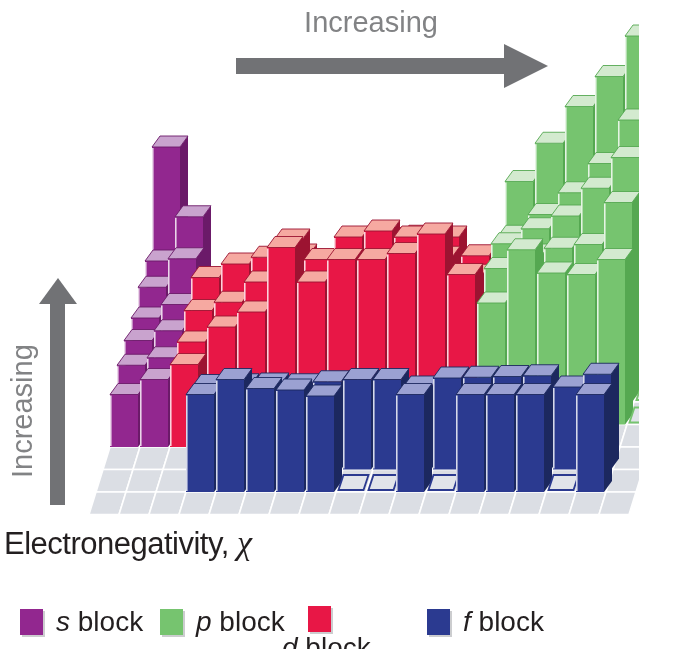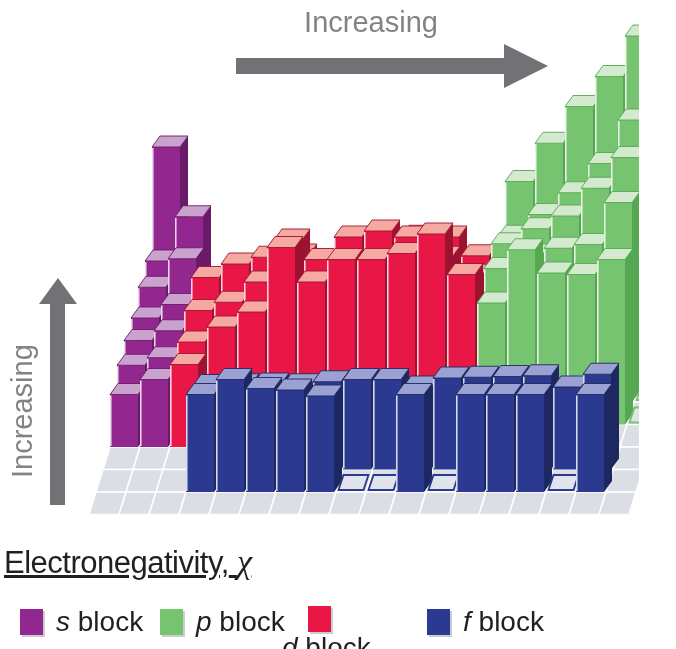--- a/index.html
+++ b/index.html
@@ -10,21 +10,21 @@
   .inc-top{left:236px;top:6px;width:270px;text-align:center;}
   .inc-left{left:6px;top:478px;transform:rotate(-90deg);transform-origin:0 0;white-space:nowrap;}
   .shaft-h{position:absolute;left:236px;top:58px;width:268px;height:16px;background:var(--arrow);}
   .head-right{position:absolute;left:504px;top:44px;width:0;height:0;
               border-top:22px solid transparent;border-bottom:22px solid transparent;
               border-left:44px solid var(--arrow);}
   .shaft-v{position:absolute;left:50px;top:300px;width:15px;height:205px;background:var(--arrow);}
   .head-up{position:absolute;left:39px;top:278px;width:0;height:0;
            border-left:19px solid transparent;border-right:19px solid transparent;
            border-bottom:26px solid var(--arrow);}
-  .title{position:absolute;left:4px;top:543px;font-size:31px;color:var(--title);letter-spacing:-0.5px;text-decoration:underline;}
+  .title{position:absolute;left:4px;top:524px;font-size:31px;color:var(--title);letter-spacing:-0.5px;}
   .title .chi{font-family:"Liberation Serif",serif;font-style:italic;font-size:34px;}
   .legend{position:absolute;left:0;top:606px;width:676px;height:40px;}
   .legend-item{position:absolute;top:0;display:flex;align-items:center;}
   .swatch{display:inline-block;width:23px;height:26px;margin-right:13px;
           box-shadow:2px 2px 0 #cccdcf;}
   .leg-label{font-size:28px;color:var(--title);white-space:nowrap;text-align:center;}
   .leg-label i{font-style:italic;}
 </style>
 </head>
 <body>

